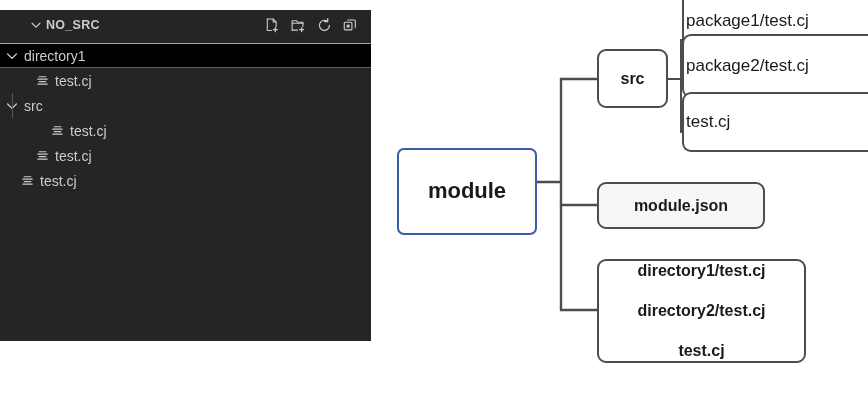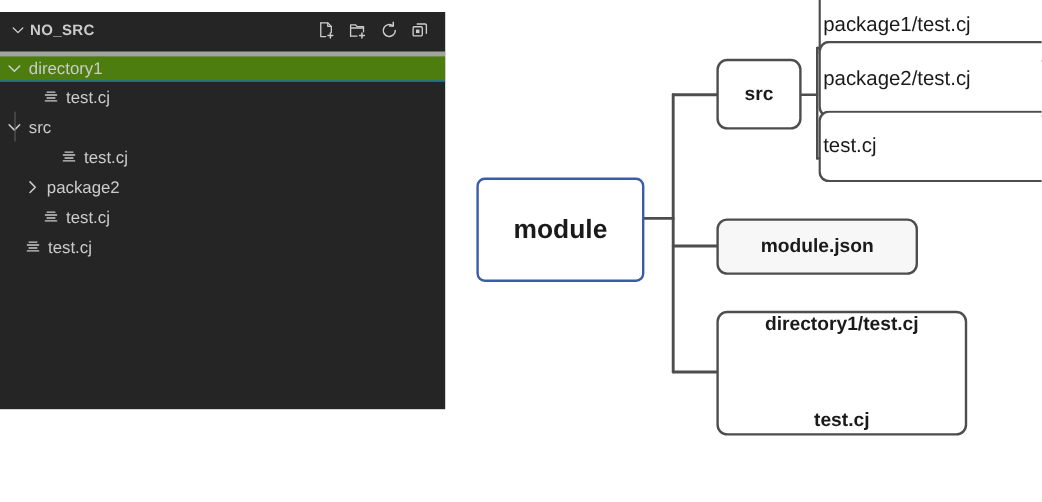--- a/index.html
+++ b/index.html
@@ -26,20 +26,21 @@
     overflow: hidden;
   }
 
   #explorer-header {
     position: relative;
     height: 30px;
     display: flex;
     align-items: center;
     padding-left: 8px;
     padding-right: 6px;
+    margin-left: 21px;
   }
   .hdr-chevron {
     width: 14px;
     height: 14px;
     margin-right: 3px;
     flex: 0 0 auto;
     display: block;
   }
   #explorer-title {
     color: #cccccc;
@@ -71,22 +72,22 @@
     position: relative;
     height: 25px;
     display: flex;
     align-items: center;
     white-space: nowrap;
     color: #cccccc;
     font-size: 14px;
     box-sizing: border-box;
   }
   .tree-row.selected {
-    background: #4d7c0f;
-    border-top: 4px solid #a3a3a3;
+    background: #000000;
+    border-top: 1px solid #a3a3a3;
     border-bottom: 1px solid #0a75c2;
   }
   .twisty {
     width: 16px;
     height: 16px;
     flex: 0 0 auto;
     display: block;
   }
   .twisty.empty { visibility: hidden; }
   .file-glyph {
@@ -233,27 +234,20 @@
         <svg viewBox="0 0 16 16" class="file-glyph">
           <line x1="4.5" y1="4" x2="11.5" y2="4" stroke="#cccccc" stroke-width="1.25" stroke-linecap="round"></line>
           <line x1="3" y1="6.6" x2="13" y2="6.6" stroke="#cccccc" stroke-width="1.25" stroke-linecap="round"></line>
           <line x1="4.5" y1="9.2" x2="11.5" y2="9.2" stroke="#cccccc" stroke-width="1.25" stroke-linecap="round"></line>
           <line x1="3" y1="11.8" x2="13" y2="11.8" stroke="#cccccc" stroke-width="1.25" stroke-linecap="round"></line>
         </svg>
         <span class="row-label">test.cj</span>
       </div>
       <div class="tree-row">
         <div style="width: 19px; flex: 0 0 auto;"></div>
-        <svg viewBox="0 0 16 16" class="twisty">
-          <path d="M6 3.6 L10.4 8 L6 12.4" fill="none" stroke="#cccccc" stroke-width="1.3" stroke-linecap="round" stroke-linejoin="round"></path>
-        </svg>
-        <span class="row-label">package2</span>
-      </div>
-      <div class="tree-row">
-        <div style="width: 19px; flex: 0 0 auto;"></div>
         <svg viewBox="0 0 16 16" class="twisty empty">
           <path d="M6 3.6 L10.4 8 L6 12.4" fill="none" stroke="#cccccc" stroke-width="1.3" stroke-linecap="round" stroke-linejoin="round"></path>
         </svg>
         <svg viewBox="0 0 16 16" class="file-glyph">
           <line x1="4.5" y1="4" x2="11.5" y2="4" stroke="#cccccc" stroke-width="1.25" stroke-linecap="round"></line>
           <line x1="3" y1="6.6" x2="13" y2="6.6" stroke="#cccccc" stroke-width="1.25" stroke-linecap="round"></line>
           <line x1="4.5" y1="9.2" x2="11.5" y2="9.2" stroke="#cccccc" stroke-width="1.25" stroke-linecap="round"></line>
           <line x1="3" y1="11.8" x2="13" y2="11.8" stroke="#cccccc" stroke-width="1.25" stroke-linecap="round"></line>
         </svg>
         <span class="row-label">test.cj</span>
@@ -320,15 +314,16 @@
   <div class="node-box box-clipped" style="left:311px; top:92px; width:194px; height:60px;">
     <span class="pad">test.cj</span>
   </div>
 
   <div class="node-box box-shaded" style="left:226px; top:182px; width:168px; height:47px;">
     <span>module.json</span>
   </div>
 
   <div class="node-box box-plain" style="left:226px; top:259px; width:209px; height:104px; flex-direction:column;justify-content:space-between;">
     <span>directory1/test.cj</span>
+    <span>directory2/test.cj</span>
     <span>test.cj</span>
   </div>
 </div>
 
 </body></html>

